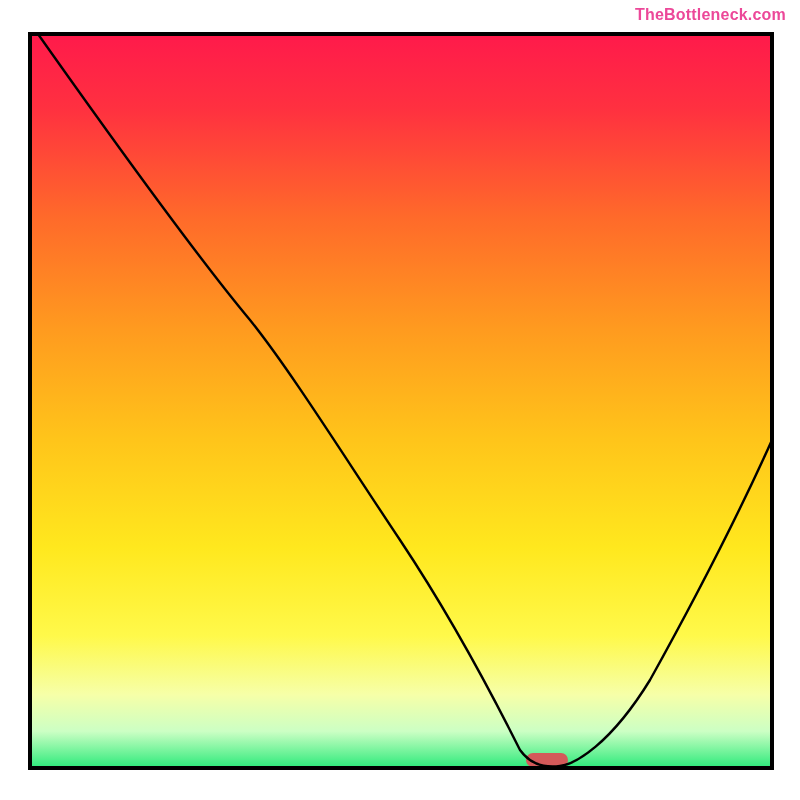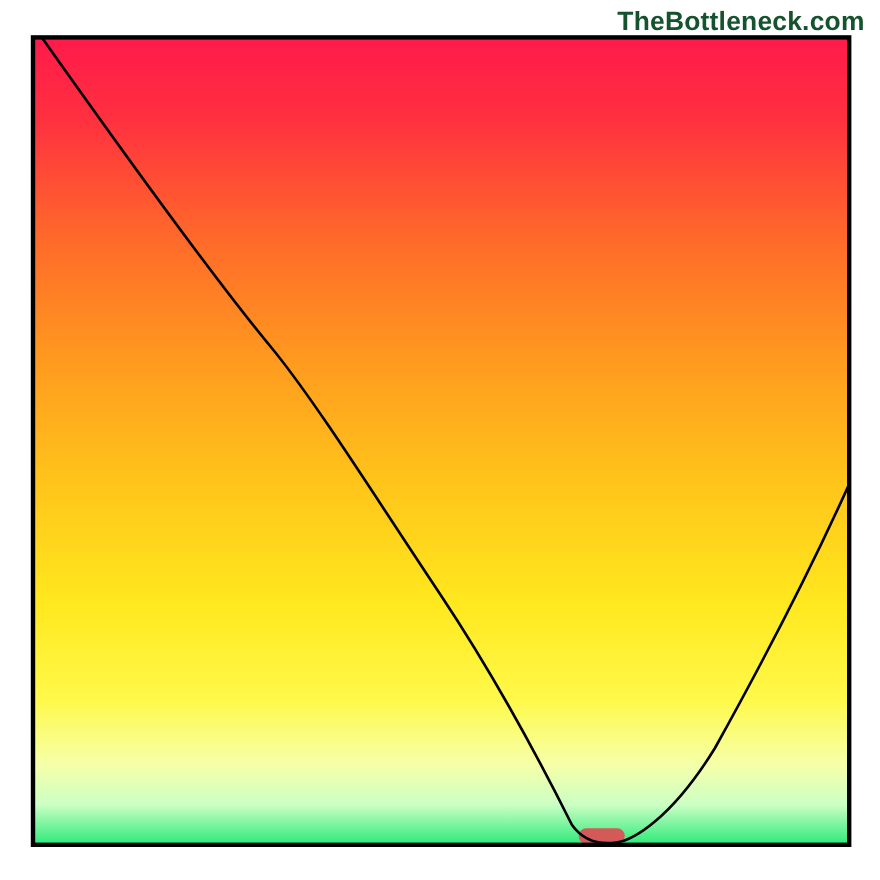--- a/index.html
+++ b/index.html
@@ -12,23 +12,23 @@
   }
   .container {
     position: relative;
     width: 800px;
     height: 800px;
   }
   .watermark {
     position: absolute;
     top: 6px;
     right: 14px;
-    font-size: 24px;
+    font-size: 16px;
     font-weight: 600;
-    color: #14532d;
+    color: #ec4899;
     letter-spacing: 0.2px;
     z-index: 5;
   }
   svg.plot {
     position: absolute;
     top: 0;
     left: 0;
   }
 </style>
 </head>

